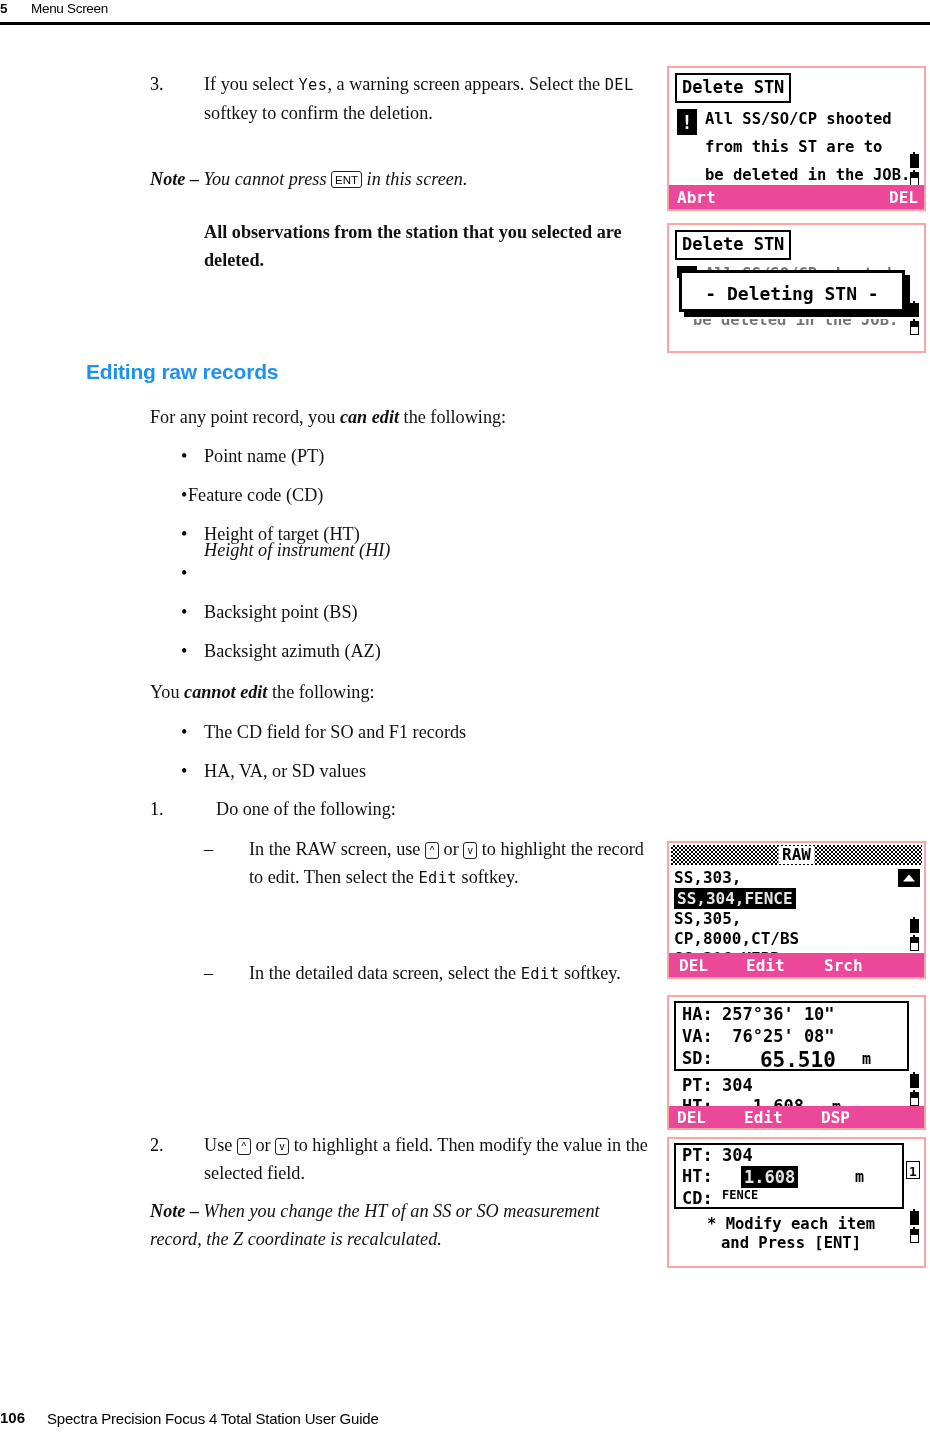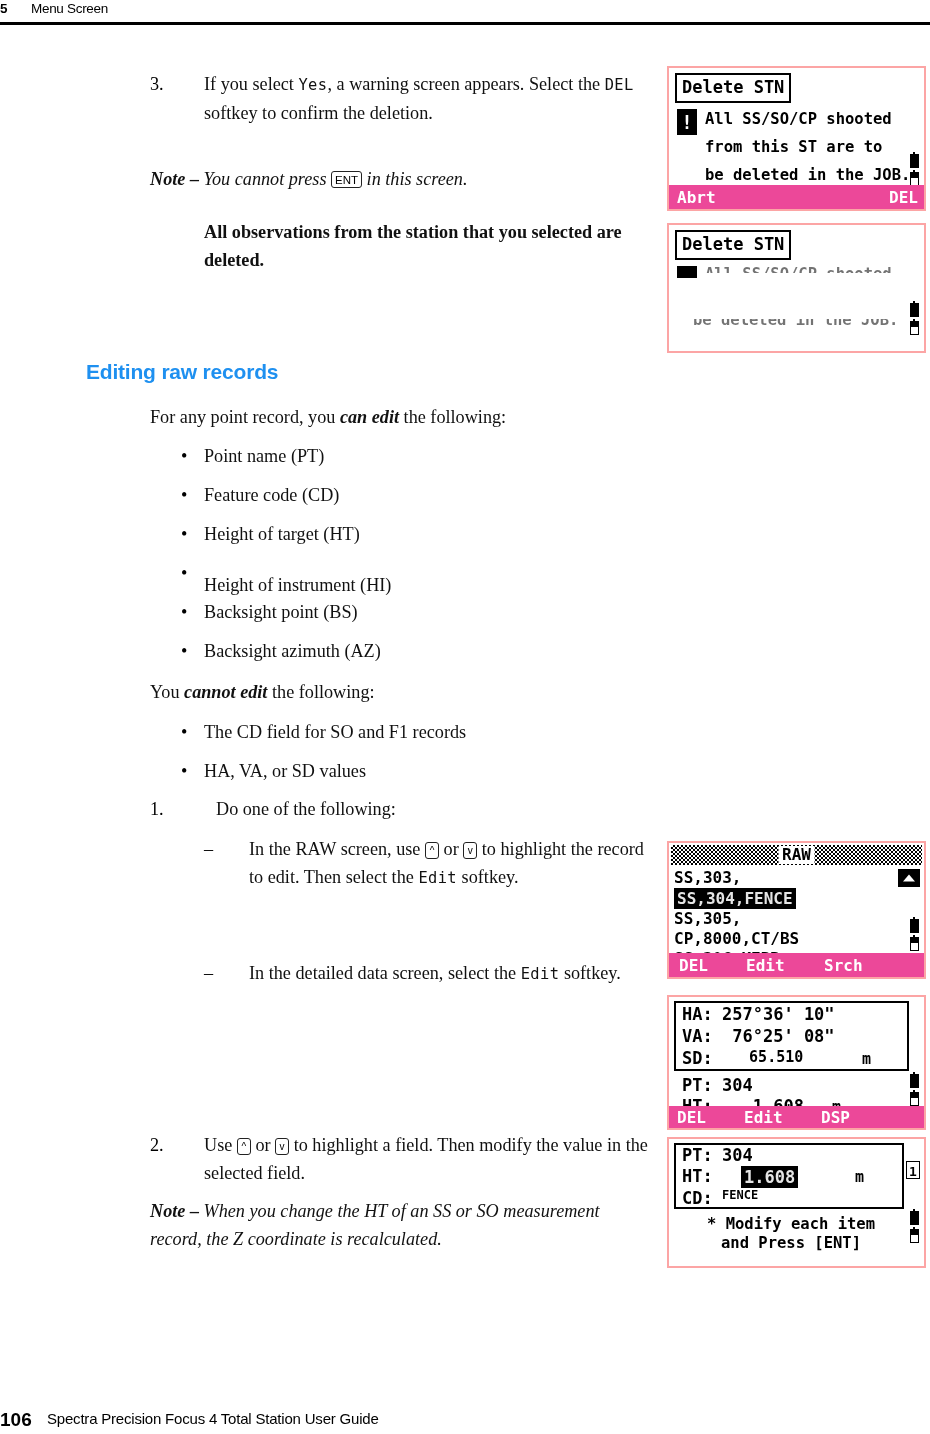--- a/index.html
+++ b/index.html
@@ -115,21 +115,21 @@
   .footer {
     position: absolute;
     left: 0; top: 1409px;
     width: 930px;
   }
   .footer-num {
     position: absolute;
     left: 0; top: 0;
     font-family: "Liberation Sans", sans-serif;
     font-weight: bold;
-    font-size: 19px;
+    font-size: 15px;
   }
   .footer-txt {
     position: absolute;
     left: 47px; top: 1px;
     font-family: "Liberation Sans", sans-serif;
     font-size: 15px;
     letter-spacing: -0.2px;
   }
 
   
@@ -313,27 +313,27 @@
 <div class="section-head" style="left:86px; top:360px; color:#1E90F0;">Editing raw records</div>
 
 <div class="para" style="left:150px; top:403px; width:500px;">
   <span>For any point record, you </span><span class="bi">can edit</span><span> the following:</span>
 </div>
 
 <div class="bullet-dot" style="left:181px; top:442px;">•</div>
 <div class="para" style="left:204px; top:442px;">Point name (PT)</div>
 
 <div class="bullet-dot" style="left:181px; top:481px;">•</div>
-<div class="para" style="left:204px; top:481px;">Feature code (CD)</div>
+<div class="para" style="left:188px; top:481px;">Feature code (CD)</div>
 
 <div class="bullet-dot" style="left:181px; top:520px;">•</div>
 <div class="para" style="left:204px; top:520px;">Height of target (HT)</div>
 
 <div class="bullet-dot" style="left:181px; top:559px;">•</div>
-<div class="para" style="left:204px; top:571px;">Height of instrument (HI)</div>
+<div class="para" style="left:204px; top:536px;font-style:italic;">Height of instrument (HI)</div>
 
 <div class="bullet-dot" style="left:181px; top:598px;">•</div>
 <div class="para" style="left:204px; top:598px;">Backsight point (BS)</div>
 
 <div class="bullet-dot" style="left:181px; top:637px;">•</div>
 <div class="para" style="left:204px; top:637px;">Backsight azimuth (AZ)</div>
 
 <div class="para" style="left:150px; top:678px; width:500px;">
   <span>You </span><span class="bi">cannot edit</span><span> the following:</span>
 </div>
@@ -392,20 +392,21 @@
 <div class="screen" style="left:667px; top:223px; width:259px; height:130px;">
   <div class="lcd-tag" style="left:6px; top:5px; padding:4px 5px 5px 5px; font-size:17px;">Delete STN</div>
 
   <div class="warn-badge" style="left:8px; top:41px; width:20px; height:12px; font-size:0;"></div>
   <div class="lcd-faded" style="left:36px; top:40px; font-size:15.5px; clip-path: inset(0 0 55% 0);">All SS/SO/CP shooted</div>
   <div class="lcd-faded" style="left:24px; top:86px; font-size:15.5px; clip-path: inset(45% 0 0 0);">be deleted in the JOB.</div>
 
   <div class="batt full" style="right:5px; top:78px;"></div>
   <div class="batt half" style="right:5px; top:96px;"></div>
 
+  <div class="lcd-modal" style="left:10px; top:45px; width:226px; height:42px; font-size:18px; padding-top:10px;">- Deleting STN -</div>
 </div>
 
 <div class="screen" style="left:667px; top:841px; width:259px; height:138px;">
   <div class="dither" style="left:2px; top:2px; right:2px; height:20px;"></div>
   <div class="dither-label" style="left:50%; top:3px; transform:translateX(-50%); padding:1px 4px; font-size:16px;">RAW</div>
 
   <div class="lcd-line" style="left:5px; top:25px; font-size:16px;">SS,303,</div>
   <div class="lcd-line inv" style="left:5px; top:45px; font-size:16px; padding:1px 3px;">SS,304,FENCE</div>
   <div class="lcd-line" style="left:5px; top:66px; font-size:16px;">SS,305,</div>
   <div class="lcd-line" style="left:5px; top:86px; font-size:16px;">CP,8000,CT/BS</div>
@@ -426,21 +427,21 @@
 <div class="screen" style="left:667px; top:995px; width:259px; height:135px;">
   <div class="lcd-panel" style="left:5px; top:4px; width:235px; height:70px;"></div>
 
   <div class="lcd-line" style="left:13px; top:7px; font-size:17px;">HA:</div>
   <div class="lcd-line" style="left:53px; top:7px; font-size:17px;">257°36' 10"</div>
 
   <div class="lcd-line" style="left:13px; top:29px; font-size:17px;">VA:</div>
   <div class="lcd-line" style="left:53px; top:29px; font-size:17px;"> 76°25' 08"</div>
 
   <div class="lcd-line" style="left:13px; top:51px; font-size:17px;">SD:</div>
-  <div class="lcd-line" style="left:53px; top:51px; font-size:15px;">   65.510</div>
+  <div class="lcd-line" style="left:53px; top:51px; font-size:21px;">   65.510</div>
   <div class="lcd-line" style="left:193px; top:53px; font-size:15px;">m</div>
 
   <div class="lcd-line" style="left:13px; top:78px; font-size:17px;">PT:</div>
   <div class="lcd-line" style="left:53px; top:78px; font-size:17px;">304</div>
 
   <div class="lcd-line" style="left:13px; top:99px; font-size:17px;">HT:</div>
   <div class="lcd-line" style="left:53px; top:99px; font-size:17px;">   1.608</div>
   <div class="lcd-line" style="left:163px; top:101px; font-size:15px;">m</div>
 
   <div class="batt full" style="right:5px; top:77px;"></div>

